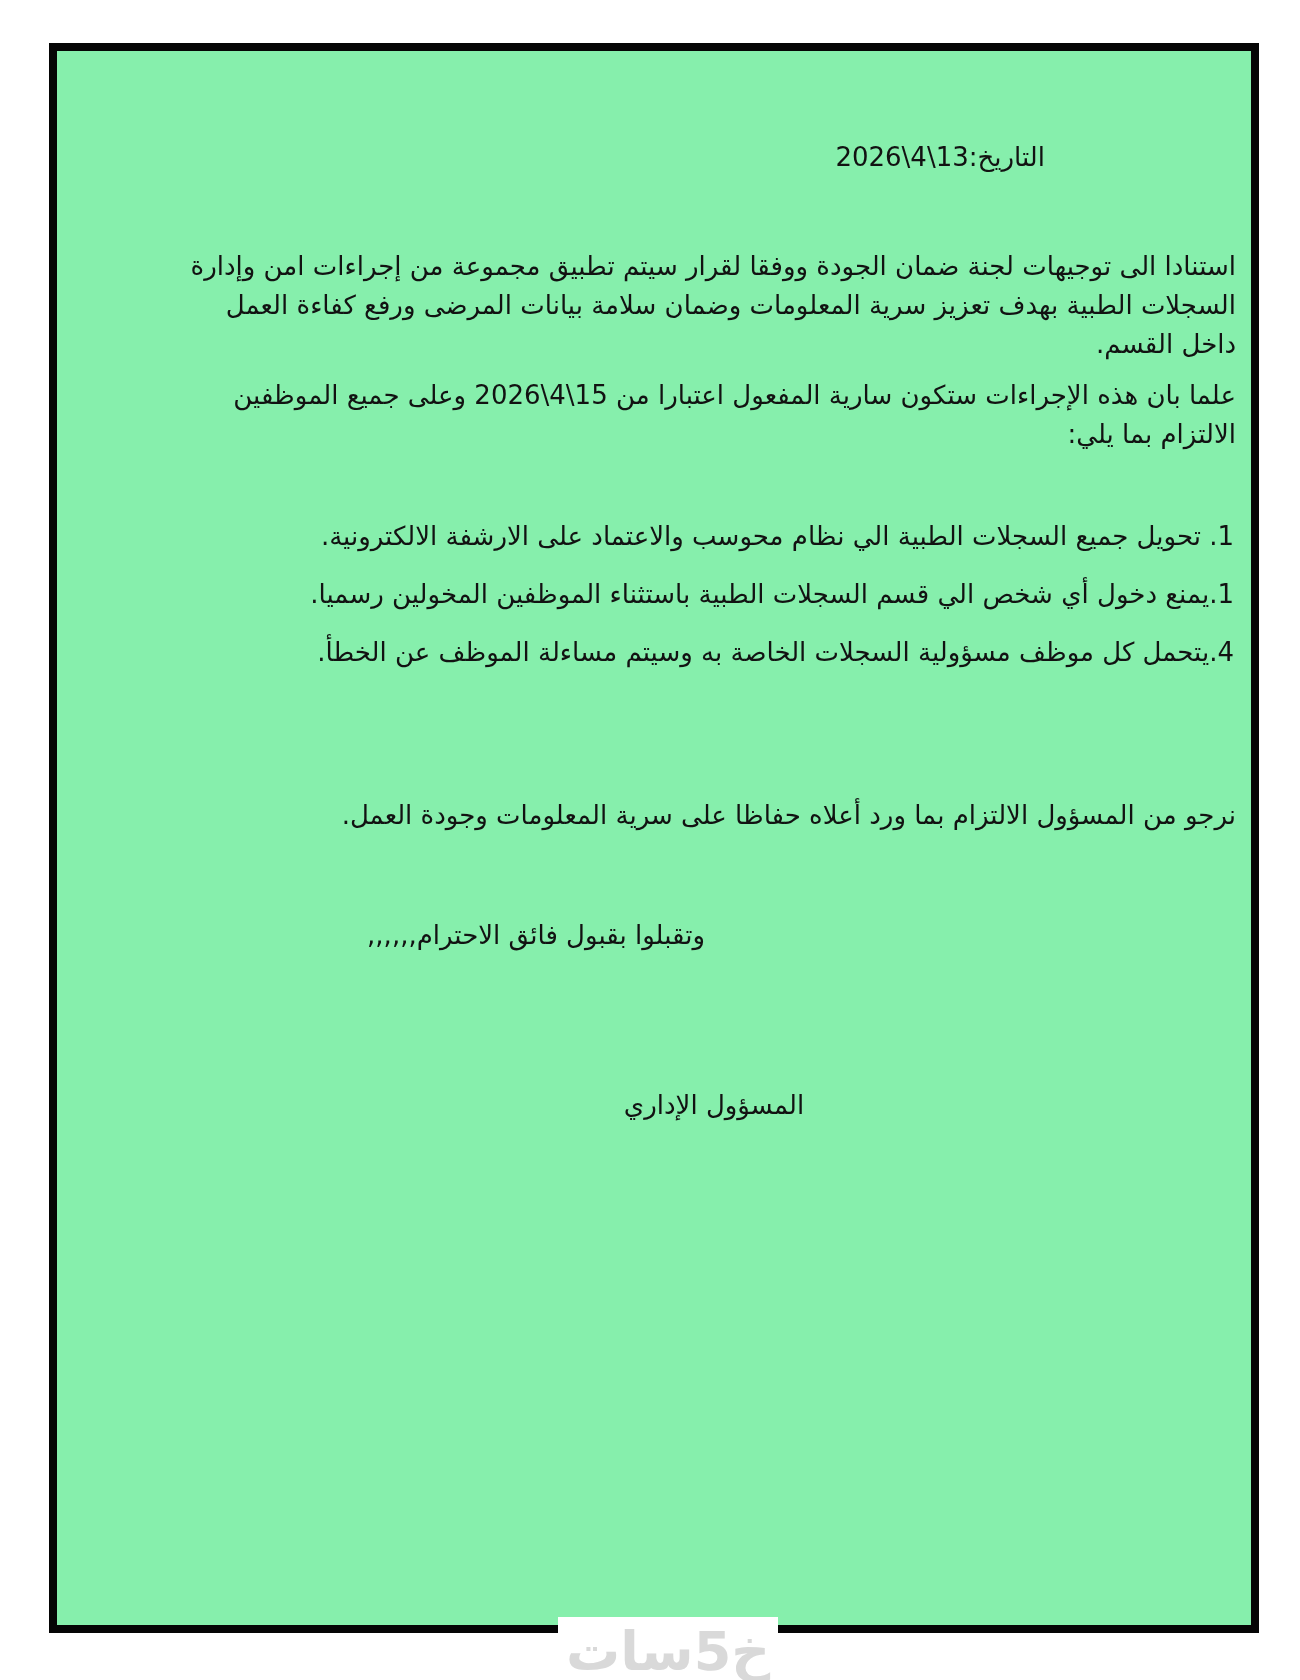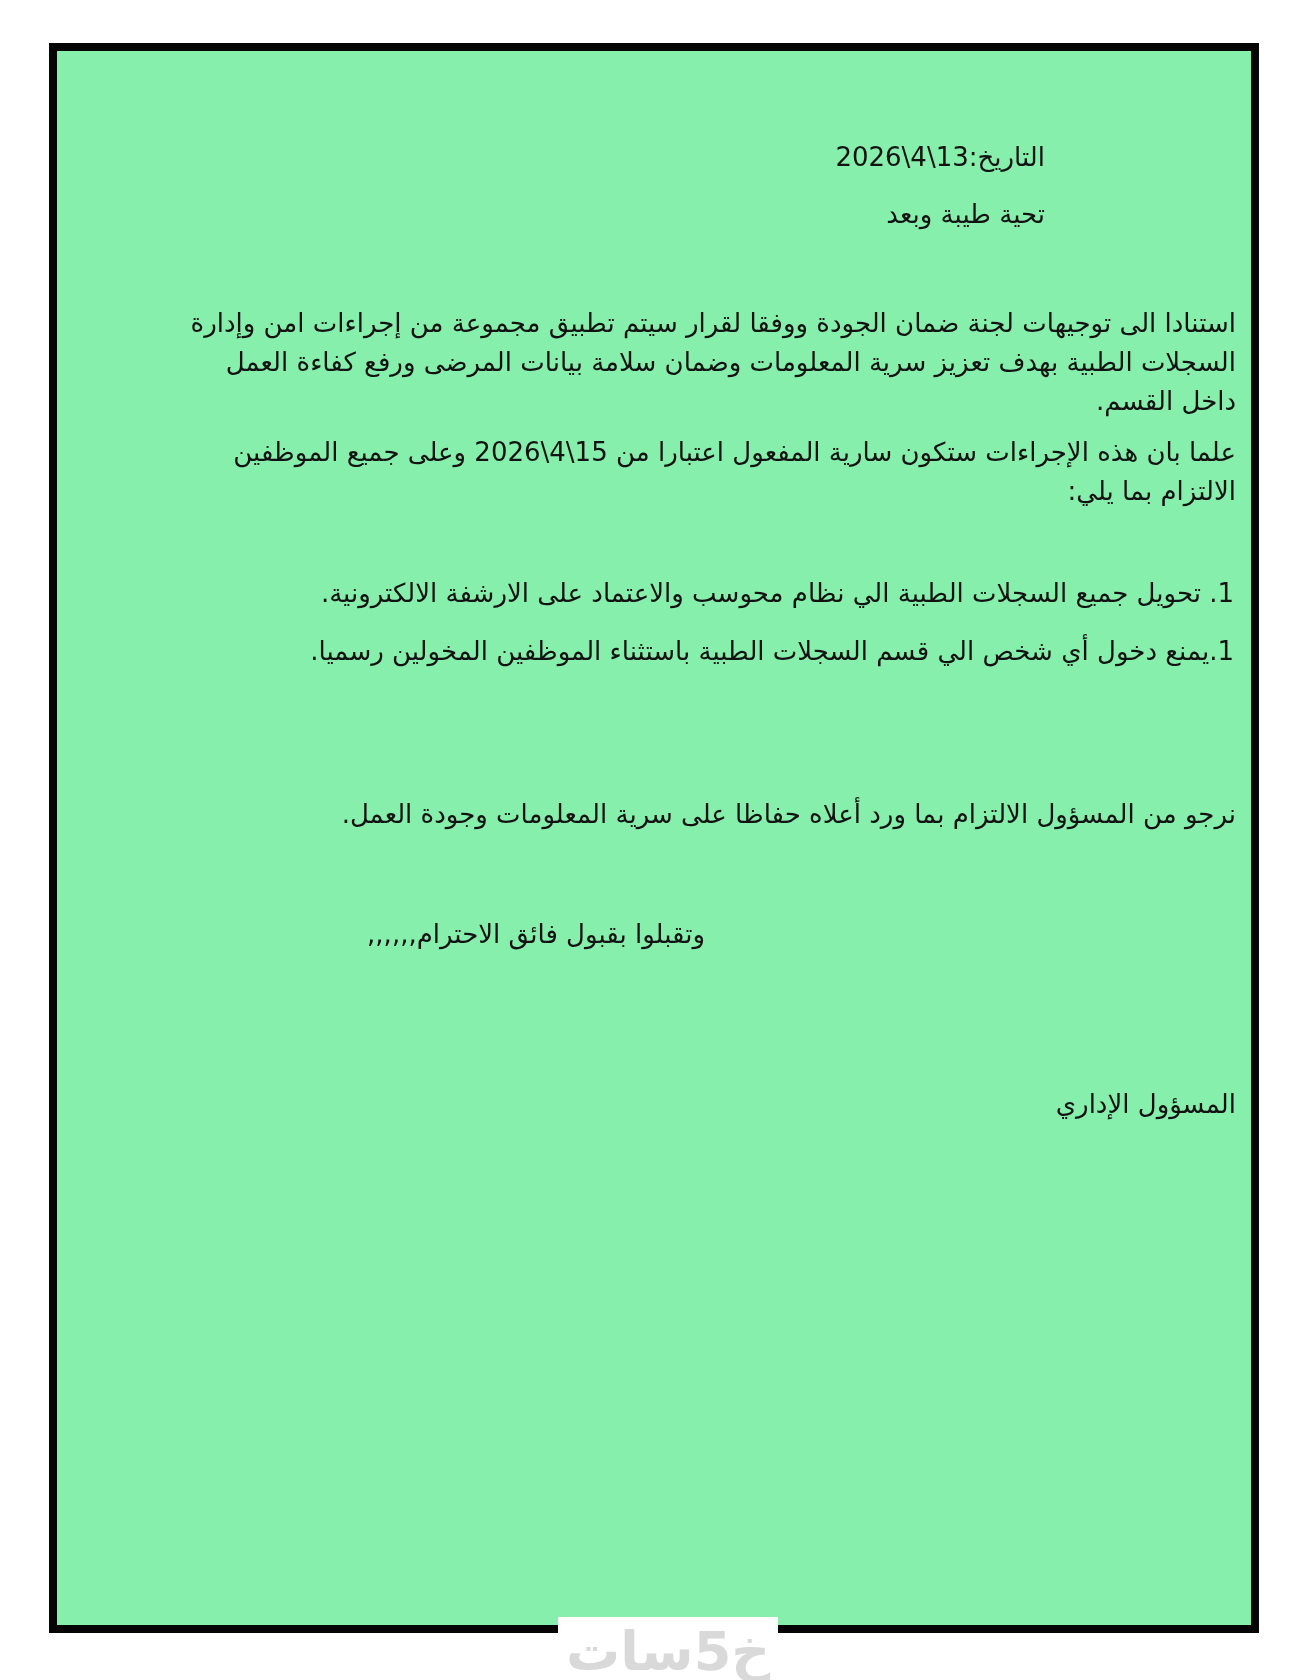--- a/index.html
+++ b/index.html
@@ -58,21 +58,21 @@
   }
   .request-line {
     margin: 124px 0 0 0;
   }
   .closing-line {
     margin: 81px 531px 0 0;
     white-space: nowrap;
   }
   .signature-line {
     margin: 131px 0 0 0;
-    text-align: right;
+    text-align: center;
     padding-left: 15px;
   }
   .watermark {
     position: absolute;
     left: 558px;
     top: 1617px;
     z-index: 5;
     background: #ffffff;
     color: #d9d9d9;
     font-family: "DejaVu Sans", sans-serif;
@@ -85,30 +85,30 @@
   }
 </style>
 </head>
 <body>
 
 <div class="page-frame">
   <div class="letter-content">
 
     <div class="header-block">
       <p>التاريخ:13\4\2026</p>
-      <p>تحية طيبة وبعد</p>
     </div>
 
     <p class="para">استنادا الى توجيهات لجنة ضمان الجودة ووفقا لقرار سيتم تطبيق مجموعة من إجراءات امن وإدارة السجلات الطبية بهدف تعزيز سرية المعلومات وضمان سلامة بيانات المرضى ورفع كفاءة العمل داخل القسم.</p>
 
     <p class="para">علما بان هذه الإجراءات ستكون سارية المفعول اعتبارا من 15\4\2026 وعلى جميع الموظفين الالتزام بما يلي:</p>
 
     <ul class="procedures-list">
       <li>1. تحويل جميع السجلات الطبية الي نظام محوسب والاعتماد على الارشفة الالكترونية.</li>
       <li>1.يمنع دخول أي شخص الي قسم السجلات الطبية باستثناء الموظفين المخولين رسميا.</li>
+      <li>4.يتحمل كل موظف مسؤولية السجلات الخاصة به وسيتم مساءلة الموظف عن الخطأ.</li>
     </ul>
 
     <p class="request-line">نرجو من المسؤول الالتزام بما ورد أعلاه حفاظا على سرية المعلومات وجودة العمل.</p>
 
     <p class="closing-line">وتقبلوا بقبول فائق الاحترام,,,,,,</p>
 
     <p class="signature-line">المسؤول الإداري</p>
 
   </div>
 </div>

